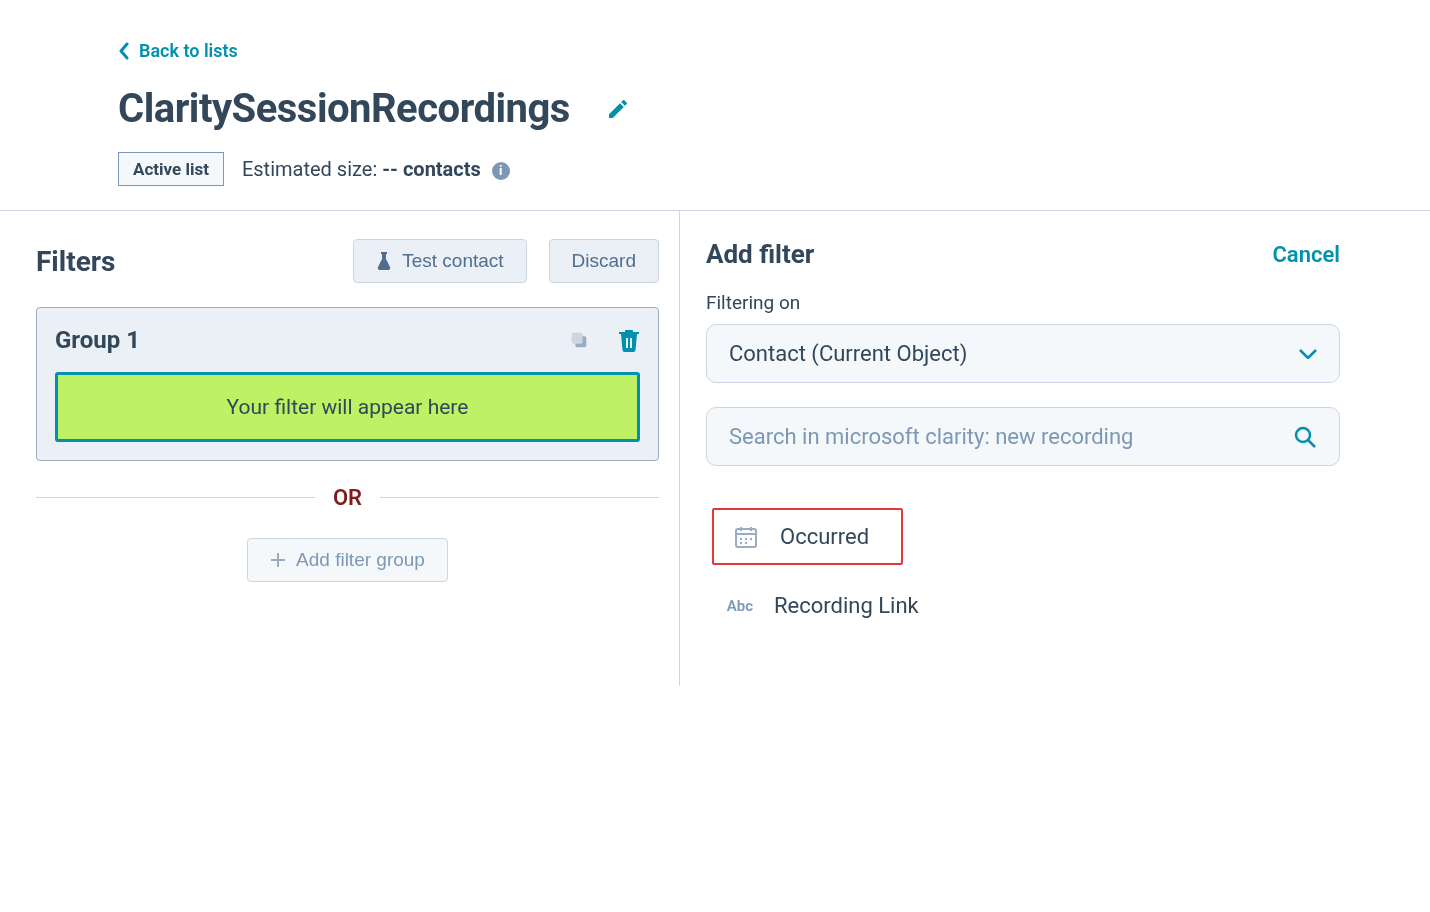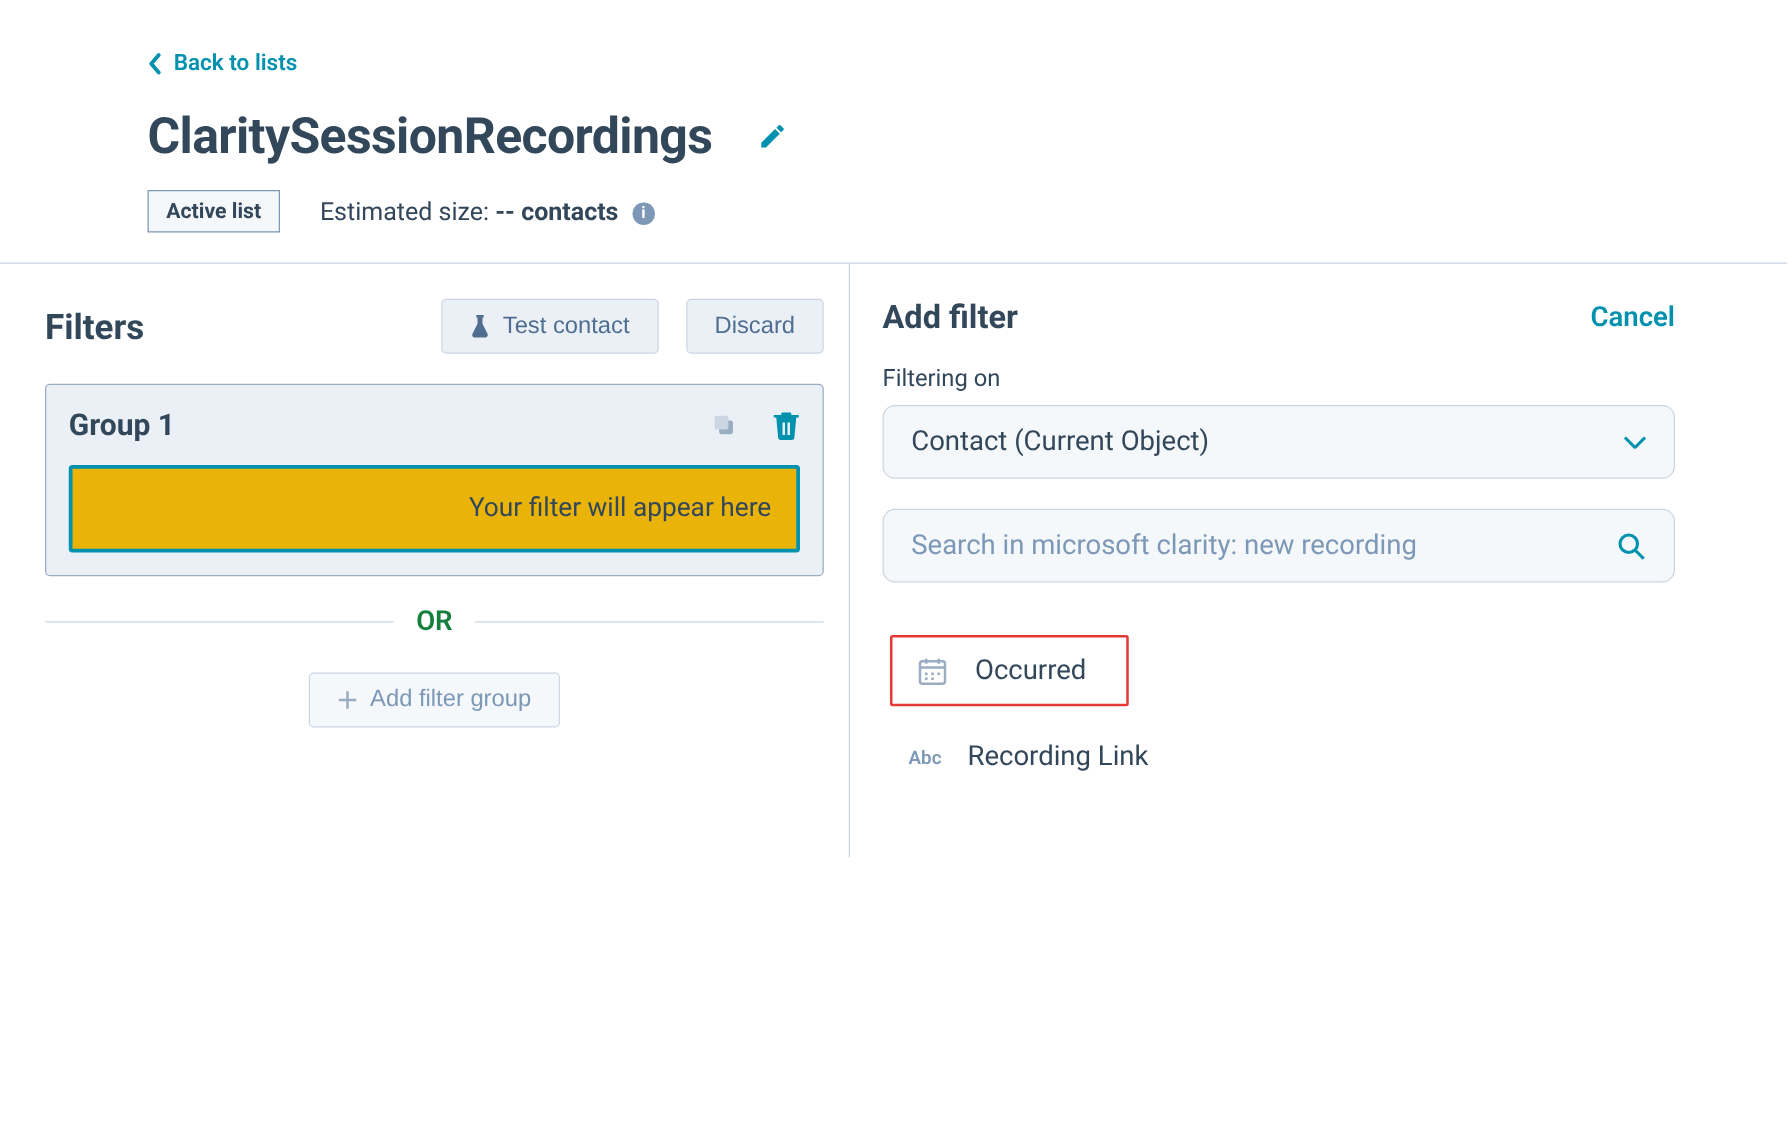--- a/index.html
+++ b/index.html
@@ -38,21 +38,21 @@
       color: #33475b;
       letter-spacing: -0.5px;
     }
     .edit-icon {
       color: #0091ae;
       font-size: 22px;
     }
     .meta-row {
       display: flex;
       align-items: center;
-      gap: 32px;
+      gap: 18px;
     }
     .badge {
       border: 1px solid #7c98b6;
       padding: 6px 14px;
       font-weight: 700;
       font-size: 17px;
       color: #33475b;
       background: #f5f8fa;
     }
     .estimated-size {
@@ -137,35 +137,35 @@
       font-size: 24px;
       font-weight: 700;
       color: #33475b;
     }
     .group-actions { display: flex; gap: 28px; align-items: center; }
     .icon-btn { color: #7c98b6; cursor: pointer; }
     .icon-btn.teal { color: #0091ae; }
     .filter-placeholder {
       border: 3px solid #0091ae;
       border-radius: 3px;
-      background: #eab308;
+      background: #bef264;
       padding: 20px;
-      text-align: right;
+      text-align: center;
       font-size: 21px;
       color: #33475b;
     }
 
     .or-divider {
       display: flex;
       align-items: center;
       gap: 18px;
       margin: 24px 0 28px 0;
     }
     .or-divider .line { flex: 1; height: 1px; background: #cbd6e2; }
-    .or-divider .label { font-size: 22px; font-weight: 600; color: #15803d; }
+    .or-divider .label { font-size: 22px; font-weight: 600; color: #7f1d1d; }
 
     .add-group-wrap { text-align: center; }
 
     .right-header {
       display: flex;
       justify-content: space-between;
       align-items: center;
       margin-bottom: 22px;
     }
     .right-title {

